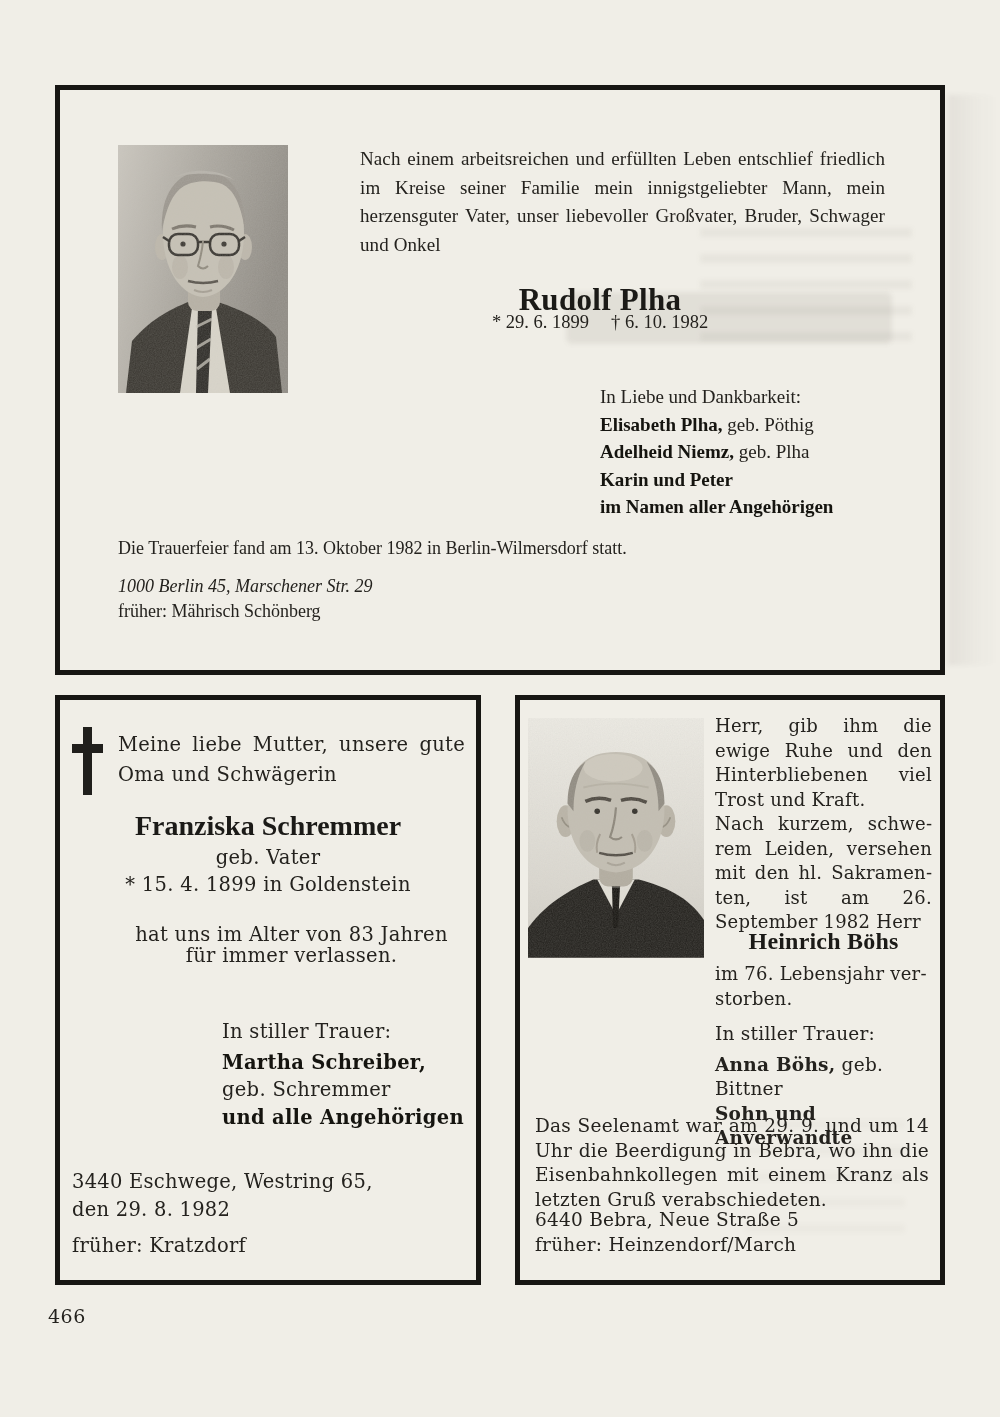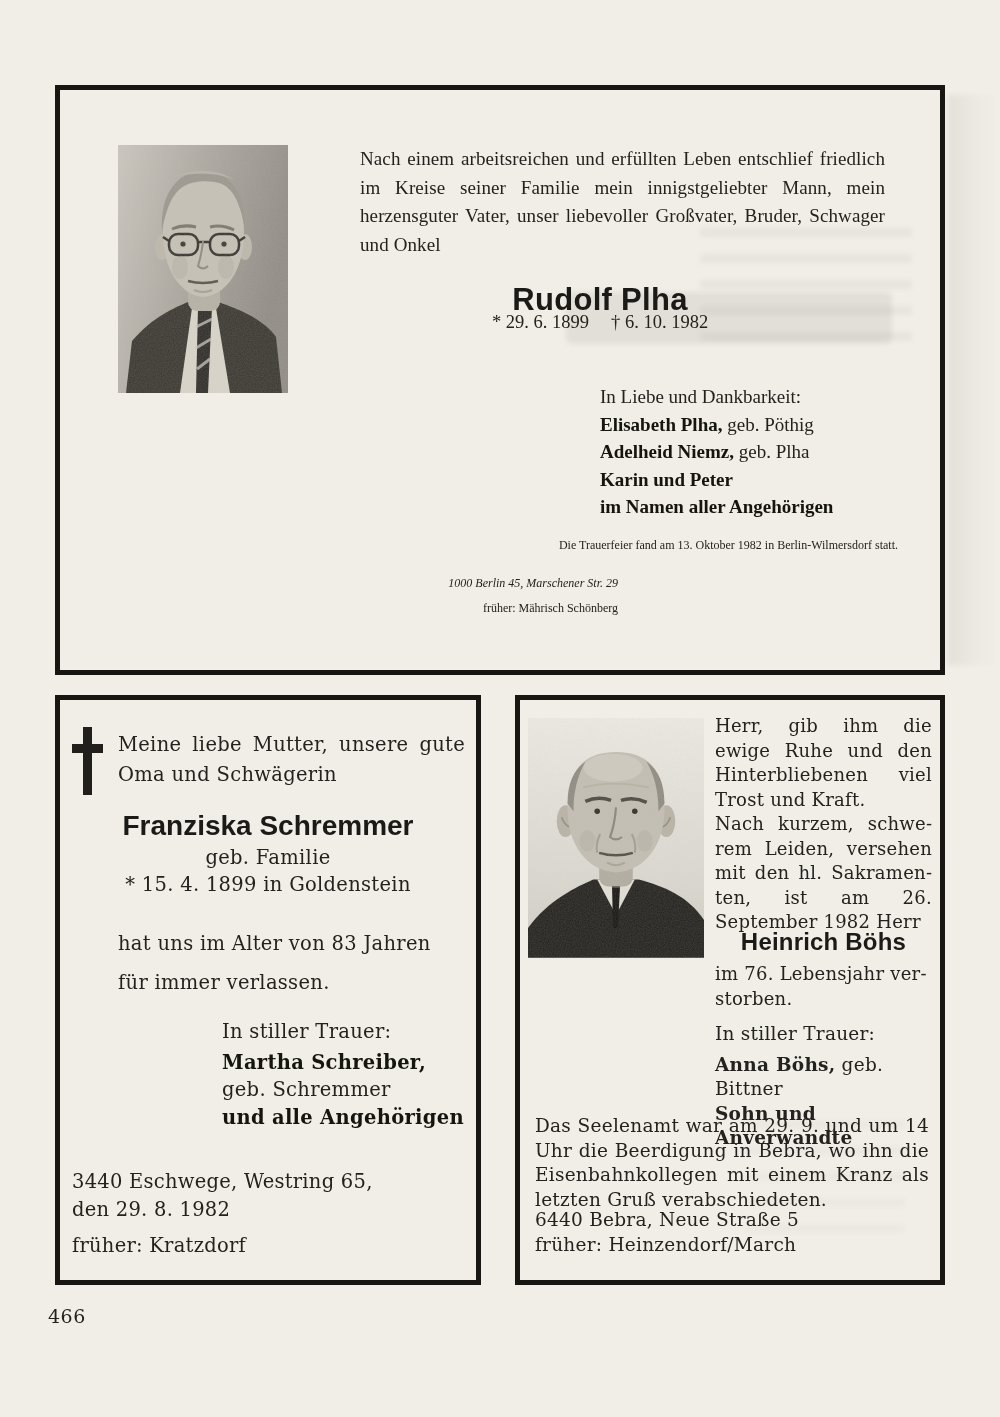--- a/index.html
+++ b/index.html
@@ -11,34 +11,34 @@
     color:#24221e;
   }
   .box{position:absolute;border:5px solid #171613;box-sizing:border-box;}
   .abs{position:absolute;margin:0;}
   p{margin:0;}
   figure{margin:0;padding:0;}
 
   
   .serif-top{font-family:"Liberation Serif",serif;}
   .serif-book{font-family:"DejaVu Serif","Liberation Serif",serif;}
-  .sans-name{font-family:Liberation Sans, sans-serif;font-weight:bold;color:#1b1a17;}
+  .sans-name{font-family:Liberation Serif, serif;font-weight:bold;color:#1b1a17;}
 
   .intro-top{font-size:19px;line-height:28.5px;text-align:justify;letter-spacing:.1px;hyphens:manual;}
   .name-plha{font-size:31px;text-align:center;letter-spacing:.3px;}
   .dates-plha{font-size:18.5px;text-align:center;}
   .dates-plha span + span{margin-left:22px;}
   .mourners-top{font-size:19px;line-height:27.5px;}
   .mourners-top b{color:#15140f;}
-  .line-top{font-size:12px;text-align:right;}
+  .line-top{font-size:18px;}
 
   .intro-book{font-size:19.5px;line-height:29.5px;text-align:justify;letter-spacing:.3px;hyphens:manual;}
   .name-schremmer{font-size:28px;text-align:center;}
   .center-book{font-size:19.5px;text-align:center;letter-spacing:.3px;}
-  .body-book{font-size:19.5px;line-height:39px;letter-spacing:.3px;hyphens:manual;}
+  .body-book{font-size:19.5px;line-height:21px;letter-spacing:.3px;hyphens:manual;text-align:center;}
   .trauer-block{font-size:19.5px;line-height:27.5px;letter-spacing:.3px;}
   .trauer-block b{color:#15140f;}
 
   .col-boehs{font-size:18px;line-height:24.5px;text-align:justify;letter-spacing:.25px;hyphens:manual;}
   .name-boehs{font-size:24px;text-align:center;letter-spacing:.2px;}
   .wide-boehs{font-size:18.5px;line-height:24.5px;text-align:justify;letter-spacing:.25px;hyphens:manual;}
   .plain-boehs{font-size:18.5px;line-height:24.5px;letter-spacing:.25px;}
 
   .page-num{font-size:19px;letter-spacing:.5px;}
 
@@ -143,21 +143,21 @@
 <section class="box" style="left:55px;top:695px;width:426px;height:590px;">
 
   <div class="cross" style="left:12px;top:27px;width:31px;height:68px;">
     <div class="v"></div>
       <div class="h"></div>
   </div>
 
   <p class="abs serif-book intro-book" style="left:58px;top:30px;width:347px;">Meine liebe Mutter, unsere gute Oma und Schwägerin</p>
 
   <h1 class="abs sans-name name-schremmer" style="left:8px;top:110px;width:400px;">Franziska Schremmer</h1>
-  <p class="abs serif-book center-book" style="left:8px;top:146px;width:400px;">geb. Familie</p>
+  <p class="abs serif-book center-book" style="left:8px;top:146px;width:400px;">geb. Vater</p>
   <p class="abs serif-book center-book" style="left:8px;top:173px;width:400px;">* 15. 4. 1899 in Goldenstein</p>
 
   <p class="abs serif-book body-book" style="left:58px;top:224px;width:347px;">hat uns im Alter von 83 Jahren für immer verlassen.</p>
 
   <div class="abs serif-book trauer-block" style="left:162px;top:318px;width:250px;">
     <p>In stiller Trauer:</p>
     <p style="margin-top:3px;"><b>Martha Schreiber,</b></p>
     <p>geb. Schremmer</p>
     <p><b>und alle Angehörigen</b></p>
   </div>

